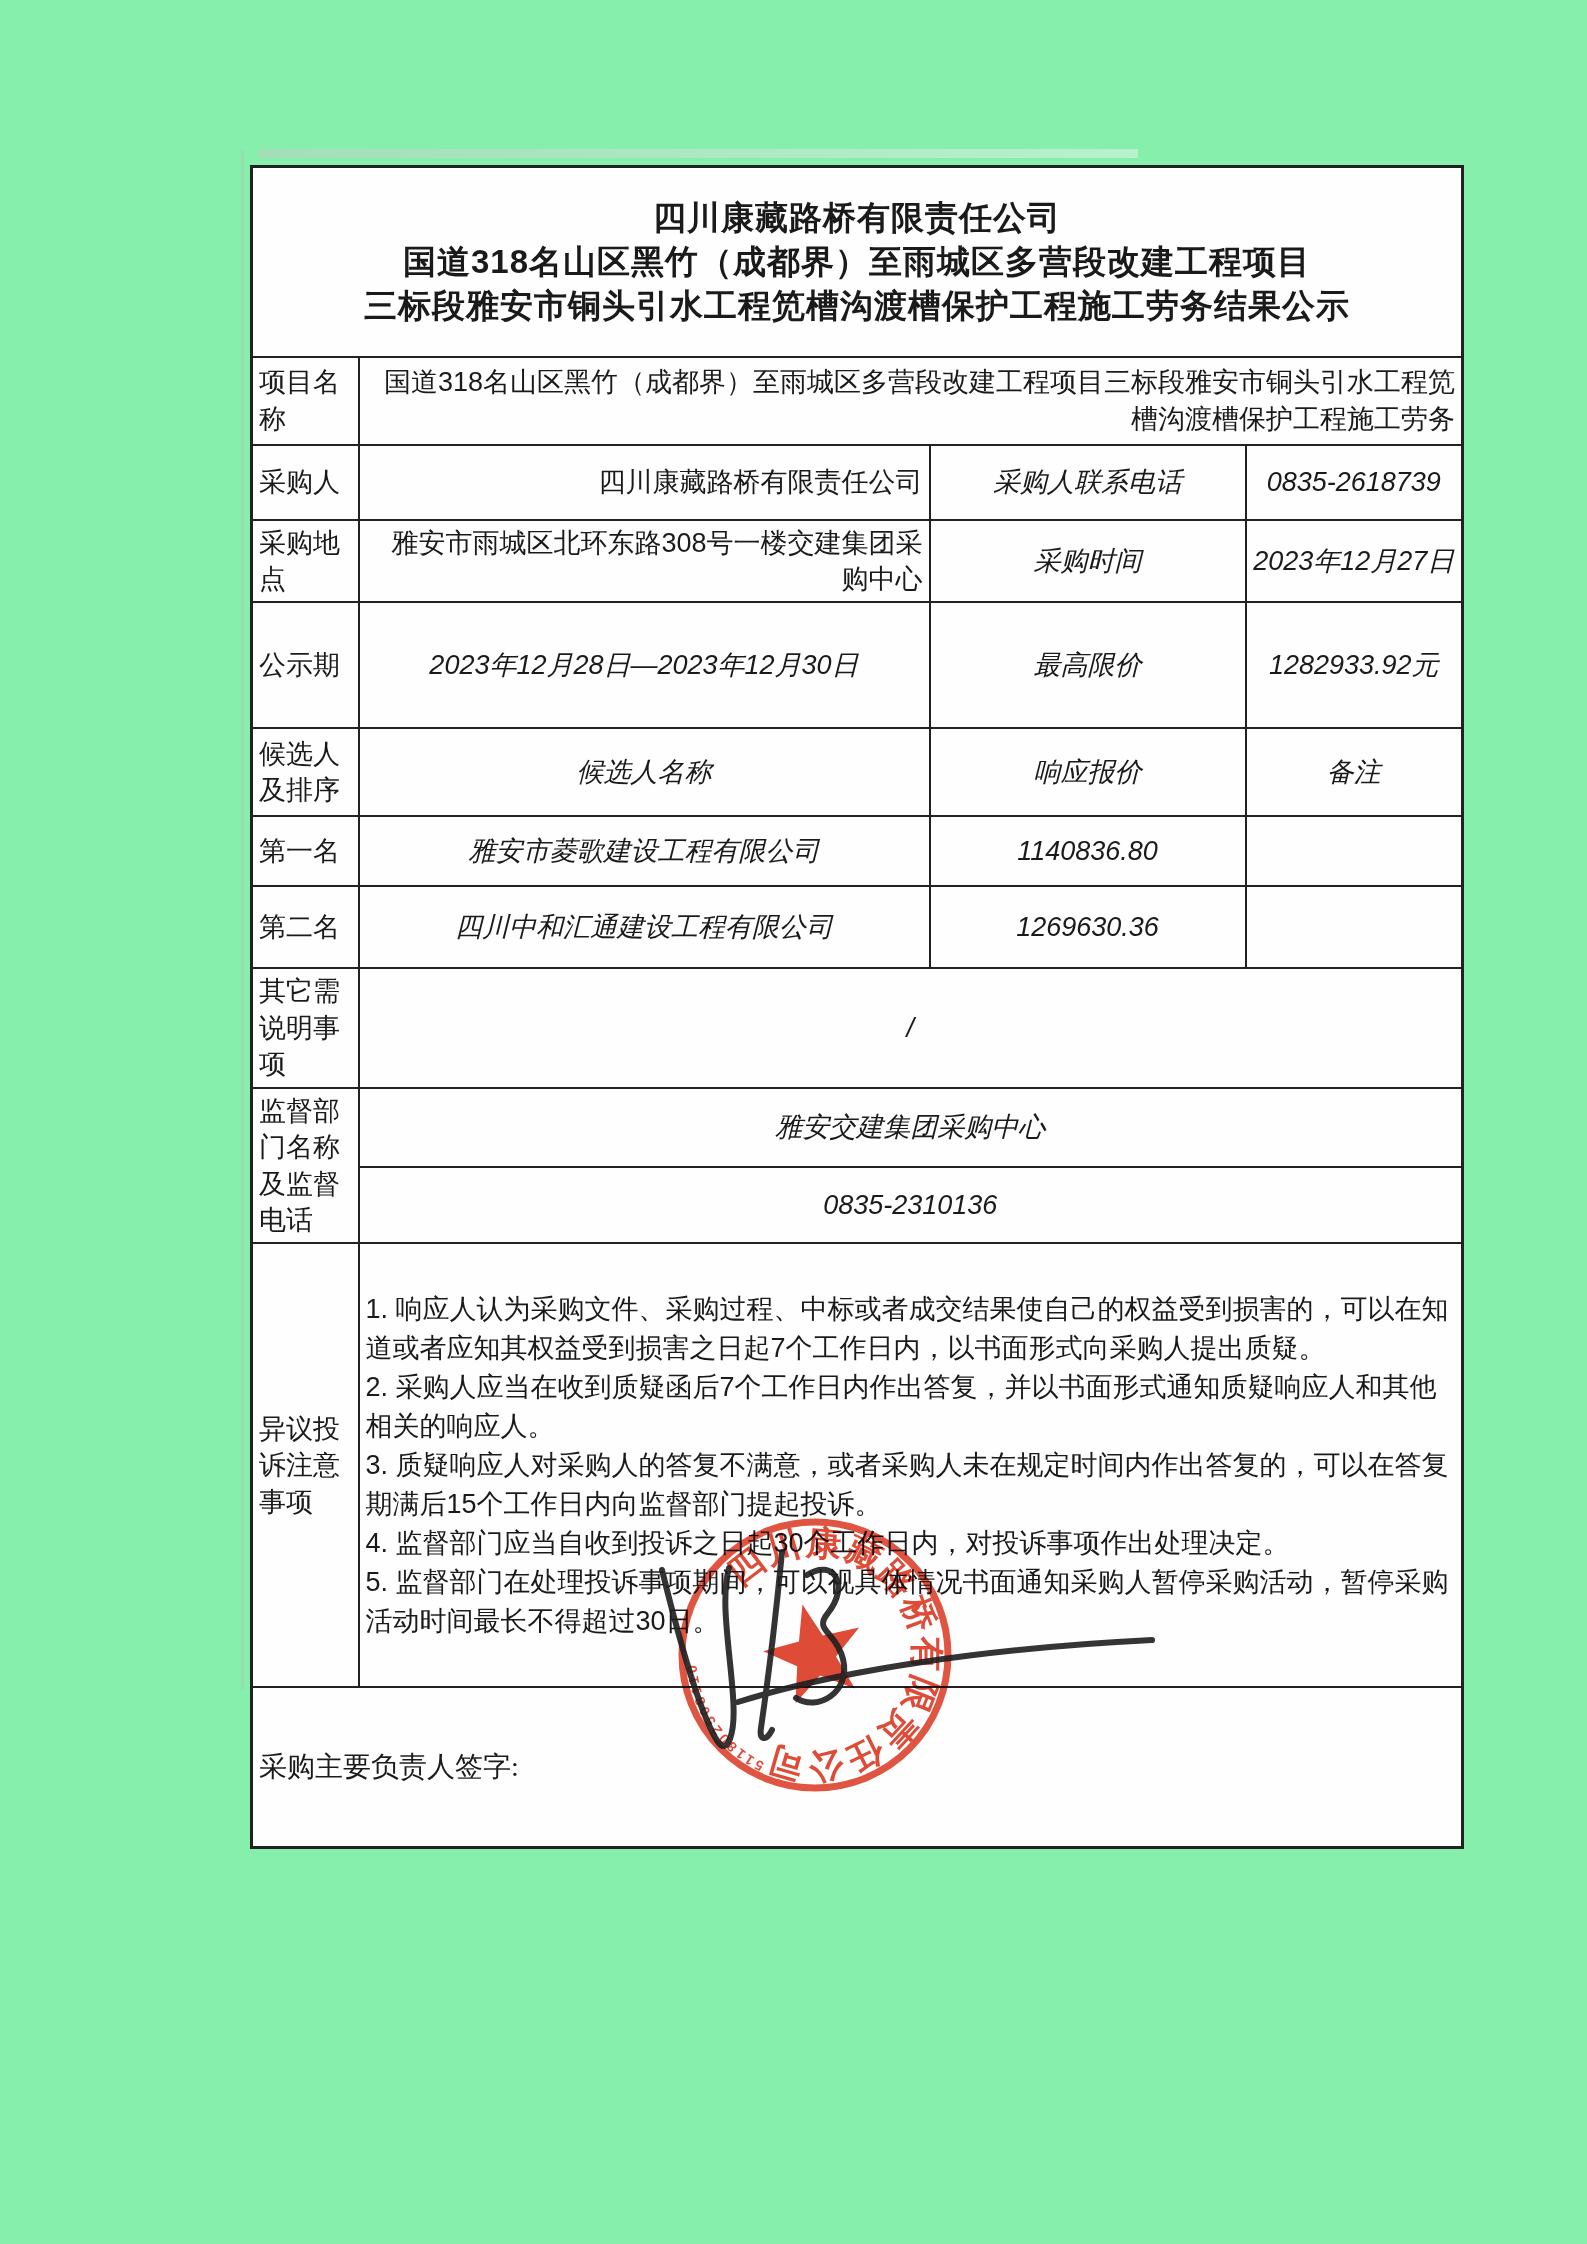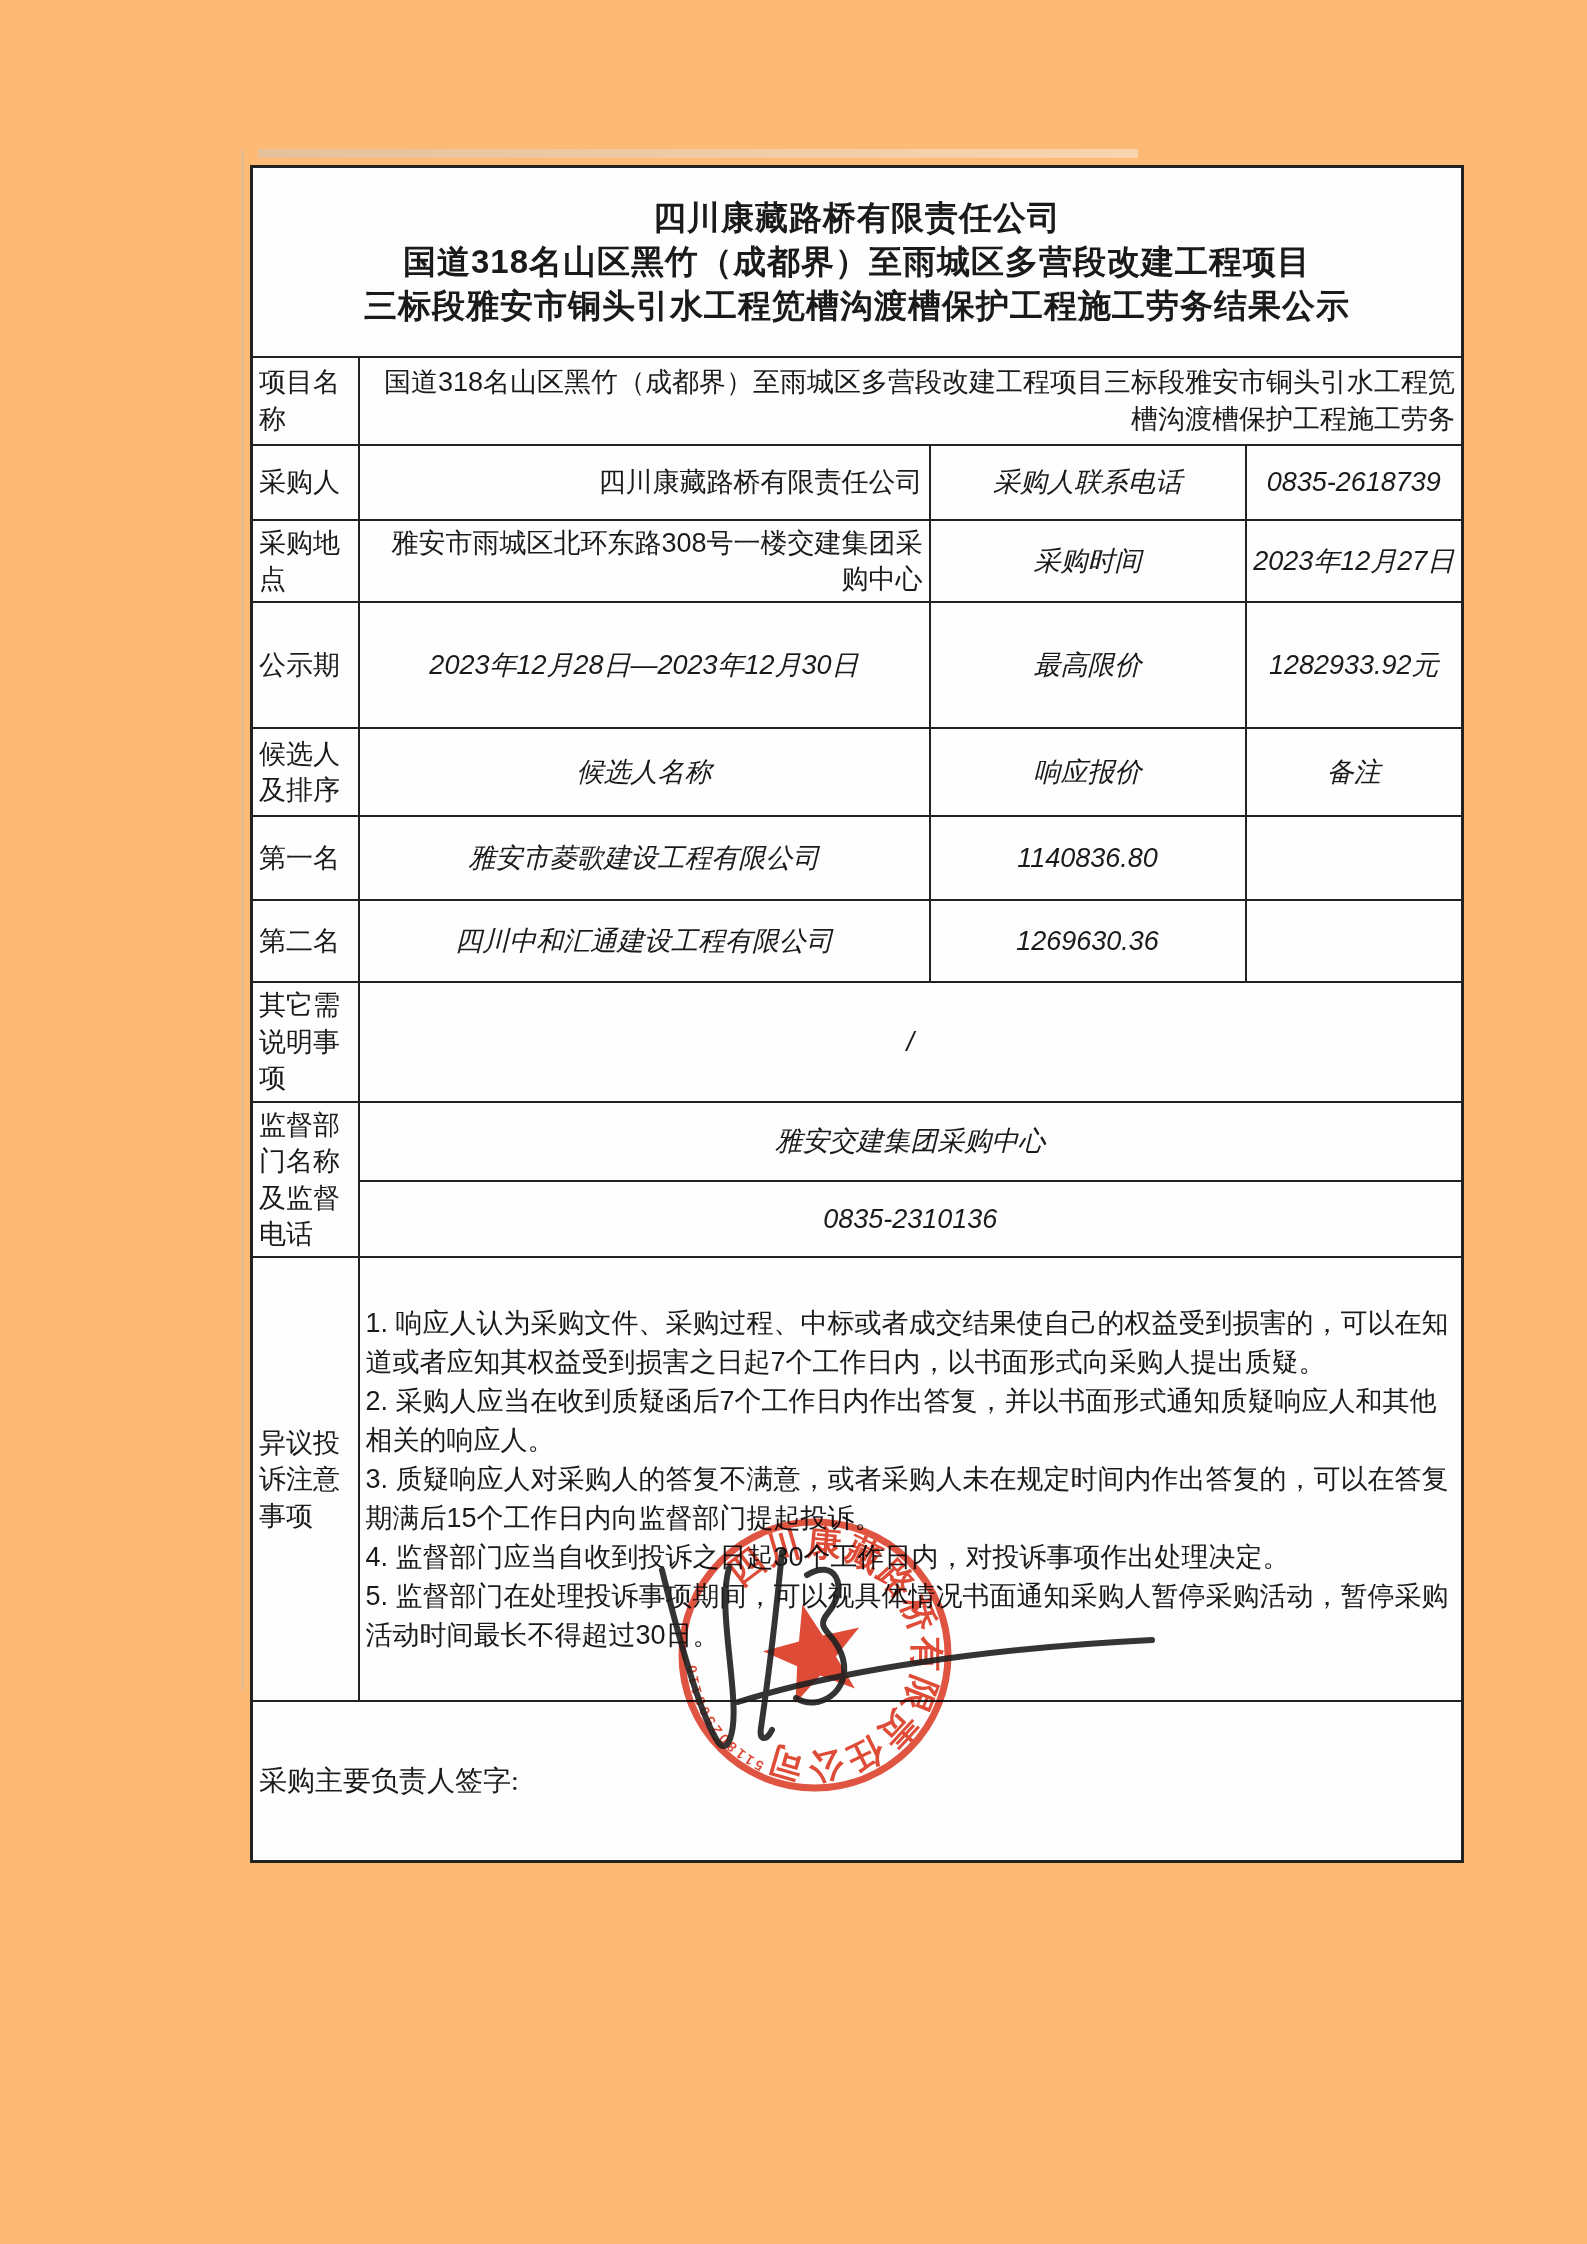--- a/index.html
+++ b/index.html
@@ -4,21 +4,21 @@
 <style>
   * { box-sizing: border-box; margin: 0; padding: 0; }
   html, body { background: #ffffff; }
   body {
     position: relative;
     width: 1587px;
     height: 2244px;
     font-family: "Liberation Sans", "DejaVu Sans", sans-serif;
     color: #1a1a1a;
   }
-  .page { position: absolute; inset: 0; background: #fdba74; }
+  .page { position: absolute; inset: 0; background: #86efac; }
 
   
   .scan-streak {
     position: absolute; left: 258px; top: 149px; width: 880px; height: 9px;
     background: linear-gradient(90deg, #c9c9c9, #e3e3e3 60%, #f4f4f4);
     opacity: .45;
   }
   .scan-edge {
     position: absolute; left: 241px; top: 150px; width: 3px; height: 1540px;
     background: #b9b9b9; opacity: .35;
@@ -115,21 +115,21 @@
       <td class="center">1282933.92元</td>
     </tr>
 
     <tr style="height:88px">
       <td class="lbl">候选人及排序</td>
       <td class="center">候选人名称</td>
       <td class="center">响应报价</td>
       <td class="center">备注</td>
     </tr>
 
-    <tr style="height:84px">
+    <tr style="height:70px">
       <td class="lbl">第一名</td>
       <td class="center">雅安市菱歌建设工程有限公司</td>
       <td class="center">1140836.80</td>
       <td class="center"></td>
     </tr>
 
     <tr style="height:82px">
       <td class="lbl">第二名</td>
       <td class="center">四川中和汇通建设工程有限公司</td>
       <td class="center">1269630.36</td>

